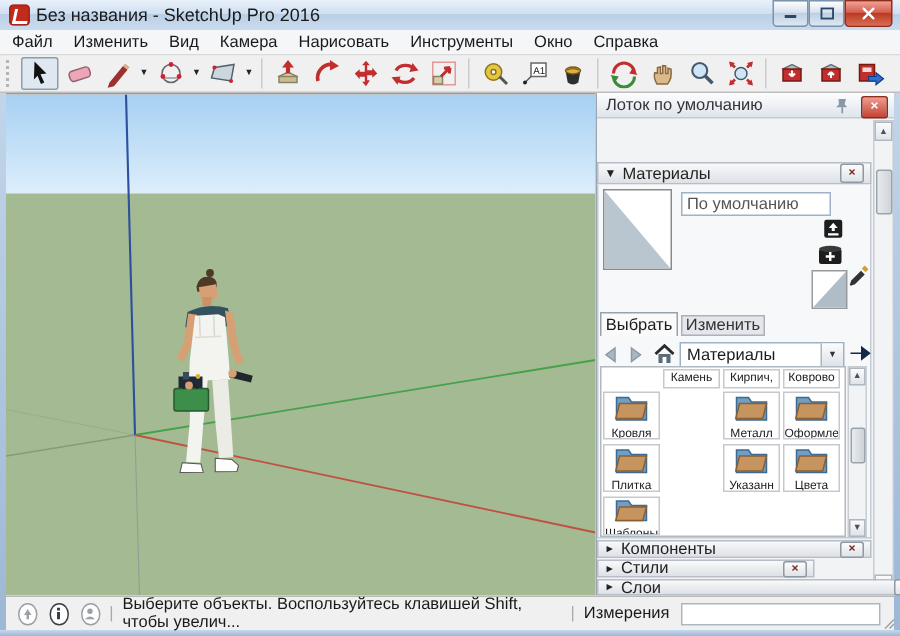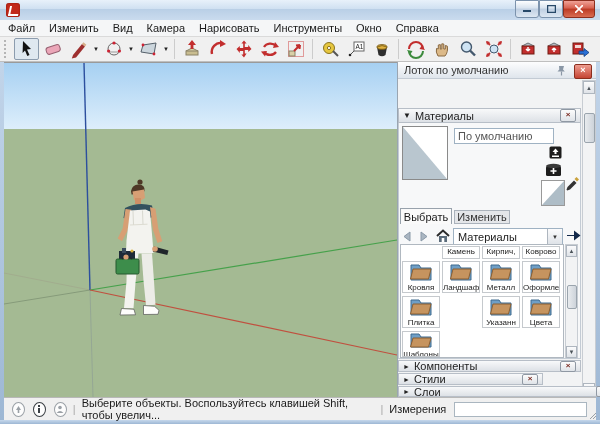--- a/index.html
+++ b/index.html
@@ -66,20 +66,21 @@
 <body>
 
 <div id="app">
 
   <div class="abs frame" style="left:0;top:20px;width:4px;height:404px;"></div>
   <div class="abs frame" style="left:596px;top:20px;width:4px;height:404px;"></div>
   <div class="abs frame" style="left:0;top:420px;width:600px;height:4px;"></div>
 
   <div class="abs titlebar">
     <div class="appicon"></div>
+    <span class="apptitle">Без названия - SketchUp Pro 2016</span>
     <div style="margin-left:auto;margin-right:5px;display:flex;align-self:flex-start;">
       <div class="winbtn" style="width:22px;">
         <svg width="8" height="8">
             <rect x="0" y="5" width="8" height="2" fill="#274868"></rect>
           </svg>
       </div>
       <div class="winbtn" style="width:22px;">
         <svg width="9" height="8">
             <rect x="0.5" y="0.5" width="8" height="7" fill="none" stroke="#274868" stroke-width="1.5"></rect>
           </svg>
@@ -389,27 +390,20 @@
         <span class="lbl">Коврово</span>
       </div>
 
     <div class="abs cell" style="left:4px;top:199px;width:38px;height:32px;">
       <svg width="24" height="19">
           <path d="M2 3 h8 l2 3 h10 v12 H2 z" fill="#6f9fc6" stroke="#3f6a8f"></path>
           <path d="M4 7 h18 l-2.5 10 H1.5 z" fill="#c6945f" stroke="#8a5f33"></path>
         </svg>
       <span class="lbl">Кровля</span>
     </div>
-    <div class="abs cell" style="left:44px;top:199px;width:38px;height:32px;">
-      <svg width="24" height="19">
-          <path d="M2 3 h8 l2 3 h10 v12 H2 z" fill="#6f9fc6" stroke="#3f6a8f"></path>
-          <path d="M4 7 h18 l-2.5 10 H1.5 z" fill="#c6945f" stroke="#8a5f33"></path>
-        </svg>
-      <span class="lbl">Ландшаф</span>
-    </div>
     <div class="abs cell" style="left:84px;top:199px;width:38px;height:32px;">
       <svg width="24" height="19">
           <path d="M2 3 h8 l2 3 h10 v12 H2 z" fill="#6f9fc6" stroke="#3f6a8f"></path>
           <path d="M4 7 h18 l-2.5 10 H1.5 z" fill="#c6945f" stroke="#8a5f33"></path>
         </svg>
       <span class="lbl">Металл</span>
     </div>
     <div class="abs cell" style="left:124px;top:199px;width:38px;height:32px;">
       <svg width="24" height="19">
           <path d="M2 3 h8 l2 3 h10 v12 H2 z" fill="#6f9fc6" stroke="#3f6a8f"></path>

